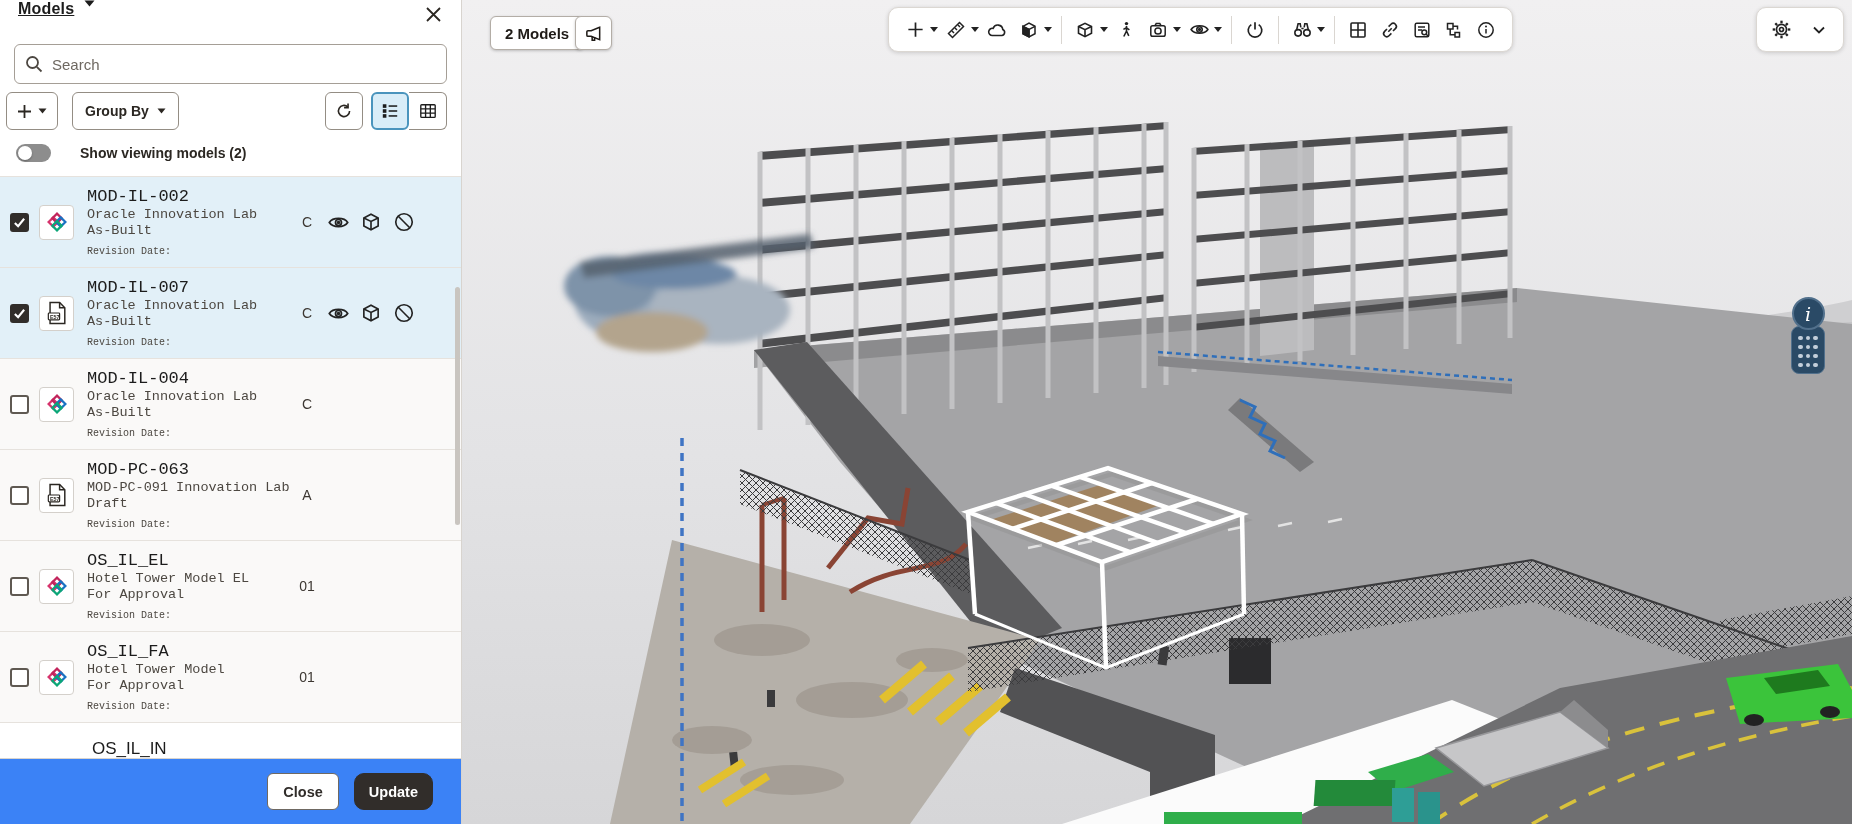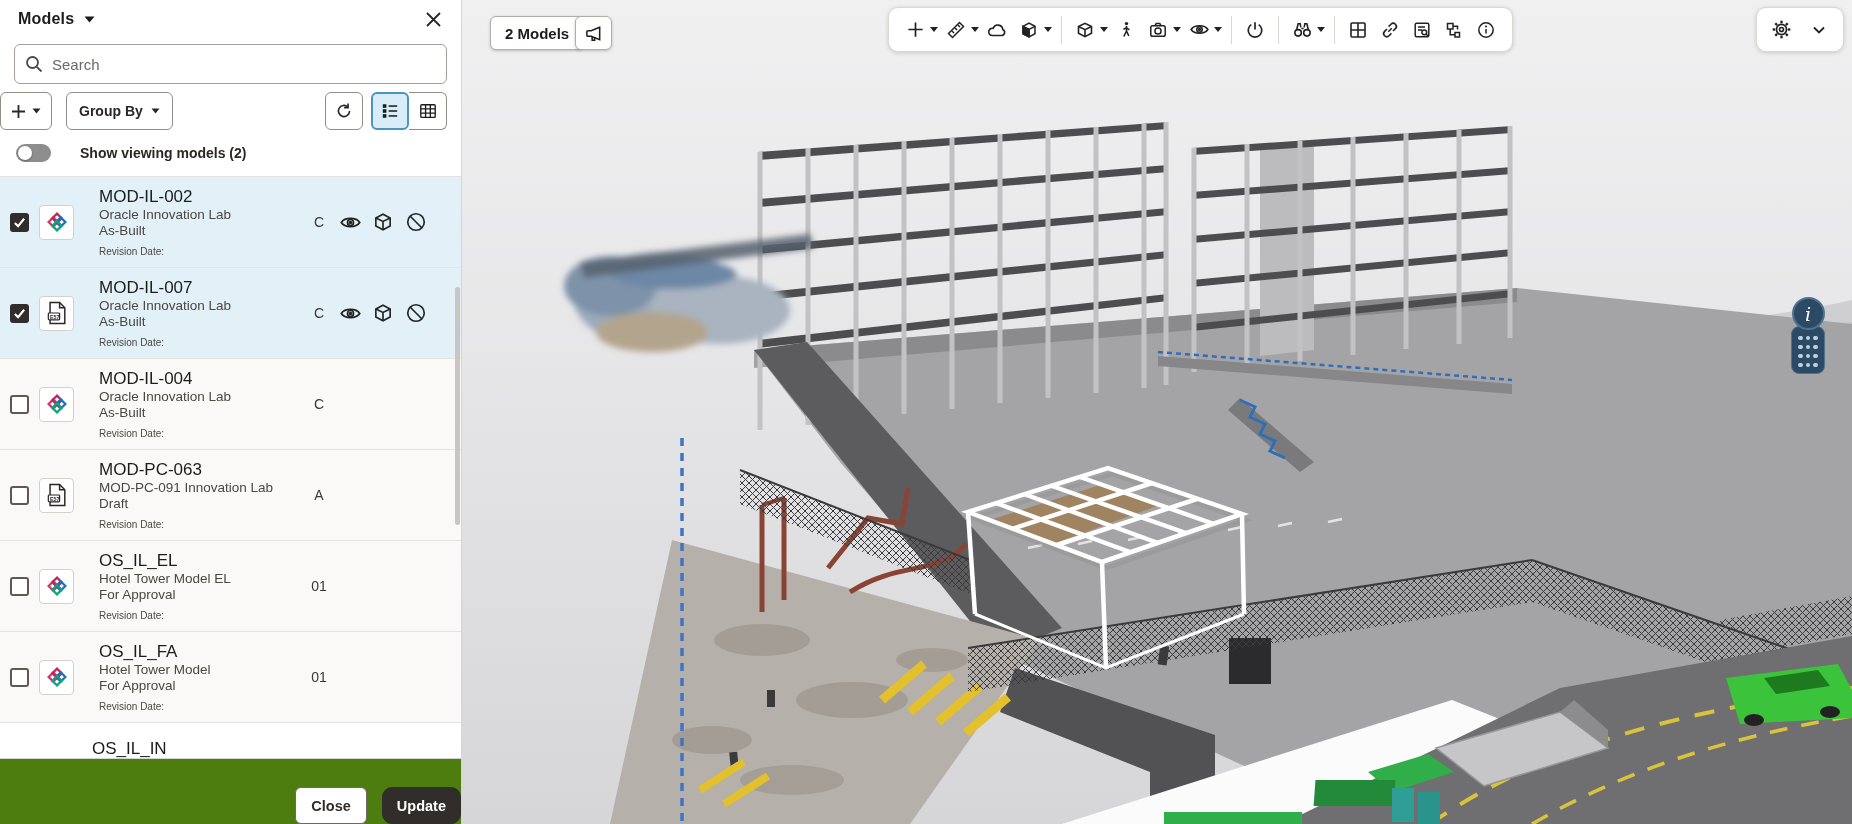--- a/index.html
+++ b/index.html
@@ -3,31 +3,31 @@
 <meta charset="utf-8">
 <style>
   * { margin:0; padding:0; box-sizing:border-box; }
   html,body { width:1852px; height:824px; overflow:hidden; background:#fff;
     font-family:"Liberation Sans", sans-serif; color:#1c1c1c; }
   .app { display:flex; width:1852px; height:824px; }
 
   
   .sidebar { width:462px; height:824px; background:#fff; border-right:1px solid #d8d4cf;
     display:flex; flex-direction:column; position:relative; z-index:5; }
-  .sb-header { height:38px; display:flex; align-items:center; padding:0 14px 0 18px; }
+  .sb-header { height:38px; display:flex; padding:0 14px 0 18px;text-decoration:underline; }
   .sb-title { font-size:16px; font-weight:700; letter-spacing:.2px; }
   .title-caret { margin-left:10px; display:inline-flex; }
   .sb-close { margin-left:auto; width:28px; height:28px; border:none; background:transparent;
     display:flex; align-items:center; justify-content:center; cursor:pointer; }
   .search-wrap { margin:6px 14px 0 14px; height:40px; border:1px solid #a59e96; border-radius:6px;
     display:flex; align-items:center; padding:0 10px; background:#fff; }
   .search-wrap input { border:none; outline:none; flex:1; font-size:15px; margin-left:9px;
     font-family:Liberation Sans, sans-serif; color:#1c1c1c; background:transparent; }
   .search-wrap input::placeholder { color:#6e6861; }
-  .controls { margin:8px 14px 0 0; display:flex; align-items:center; height:38px; }
+  .controls { margin:8px 14px 0 6px; display:flex; align-items:center; height:38px; }
   .btn-outline { height:38px; border:1px solid #948d84; border-radius:6px; background:#fff;
     display:flex; align-items:center; justify-content:center; font-size:14px; font-weight:600;
     color:#2b2722; cursor:pointer; font-family:"Liberation Sans",sans-serif; }
   .btn-add { width:52px; gap:6px; }
   .btn-group-by { margin-left:14px; padding:0 12px; gap:8px; }
   .controls .spacer { flex:1; }
   .btn-refresh { width:38px; }
   .segmented { margin-left:8px; display:flex; border-radius:6px; }
   .seg-btn { width:38px; height:38px; border:1px solid #948d84; background:#fff; display:flex;
     align-items:center; justify-content:center; cursor:pointer; }
@@ -42,33 +42,33 @@
   .toggle-label { margin-left:29px; font-size:14px; font-weight:600; color:#2b2722; }
   .model-list { margin-top:12px; flex:1; overflow:hidden; border-top:1px solid #e6e2dd; position:relative; }
   .row { height:91px; display:flex; align-items:center; padding:0 8px 0 10px;
     border-bottom:1px solid #e6e2dd; background:#faf9f8; cursor:pointer; position:relative; }
   .row.sel { background:#e2f0f8; }
   .cb { width:19px; height:19px; border:2px solid #5f5952; border-radius:3px; background:#fff;
     flex:0 0 auto; display:flex; align-items:center; justify-content:center; cursor:pointer; }
   .cb.checked { background:#312d2a; border-color:#312d2a; }
   .ticon { width:35px; height:35px; border:1px solid #d4d0cb; border-radius:4px; background:#fff;
     margin-left:10px; flex:0 0 auto; display:flex; align-items:center; justify-content:center; }
-  .meta { margin-left:25px; width:205px; }
+  .meta { margin-left:13px; width:205px;font-family:Liberation Mono, monospace; }
   .mid { font-size:17px; color:#1c1c1c; line-height:20px; }
   .msub { font-size:13.5px; color:#4c4741; line-height:16px; }
   .mrev { font-size:10px; color:#4c4741; margin-top:7px; }
   .code { width:30px; text-align:center; font-size:14px; color:#3c3collapsed; color:#3c3732; flex:0 0 auto; }
   .acts { display:flex; align-items:center; gap:5px; margin-left:2px; }
   .act { width:28px; height:28px; border:none; background:transparent; display:flex;
     align-items:center; justify-content:center; cursor:pointer; }
   .row-partial { height:40px; display:flex; align-items:flex-end; padding:0 8px 4px 92px; background:#fff; }
   .scroll-thumb { position:absolute; right:1px; top:110px; width:5px; height:238px;
     background:#c9c5c0; border-radius:3px; }
-  .sb-footer { height:66px; border-top:1px solid #d8d4cf; display:flex; align-items:flex-end;
-    justify-content:flex-end; gap:15px; background:#4d7c0f; }
+  .sb-footer { height:66px; border-top:1px solid #d8d4cf; display:flex; align-items:center;
+    justify-content:flex-end; padding-right:28px; gap:15px; background:#3b82f6; }
   .btn-close { height:37px; padding:0 15px; border:1px solid #6f6962; border-radius:6px; background:#fff;
     font-size:14.5px; font-weight:700; color:#312d2a; cursor:pointer; font-family:"Liberation Sans",sans-serif; }
   .btn-update { height:37px; padding:0 14px; border:1px solid #312d2a; border-radius:10px; background:#312d2a;
     font-size:14.5px; font-weight:700; color:#fff; cursor:pointer; font-family:"Liberation Sans",sans-serif; }
 
   
   .viewer { position:relative; flex:1; height:824px; overflow:hidden;
     background:linear-gradient(180deg,#f1f0f1 0%,#e4e4e6 55%,#d8d8da 100%); }
   .scene { position:absolute; left:0; top:0; }
   .pill { position:absolute; top:7px; height:45px; background:#fff; border:1px solid #dbd7d2;

